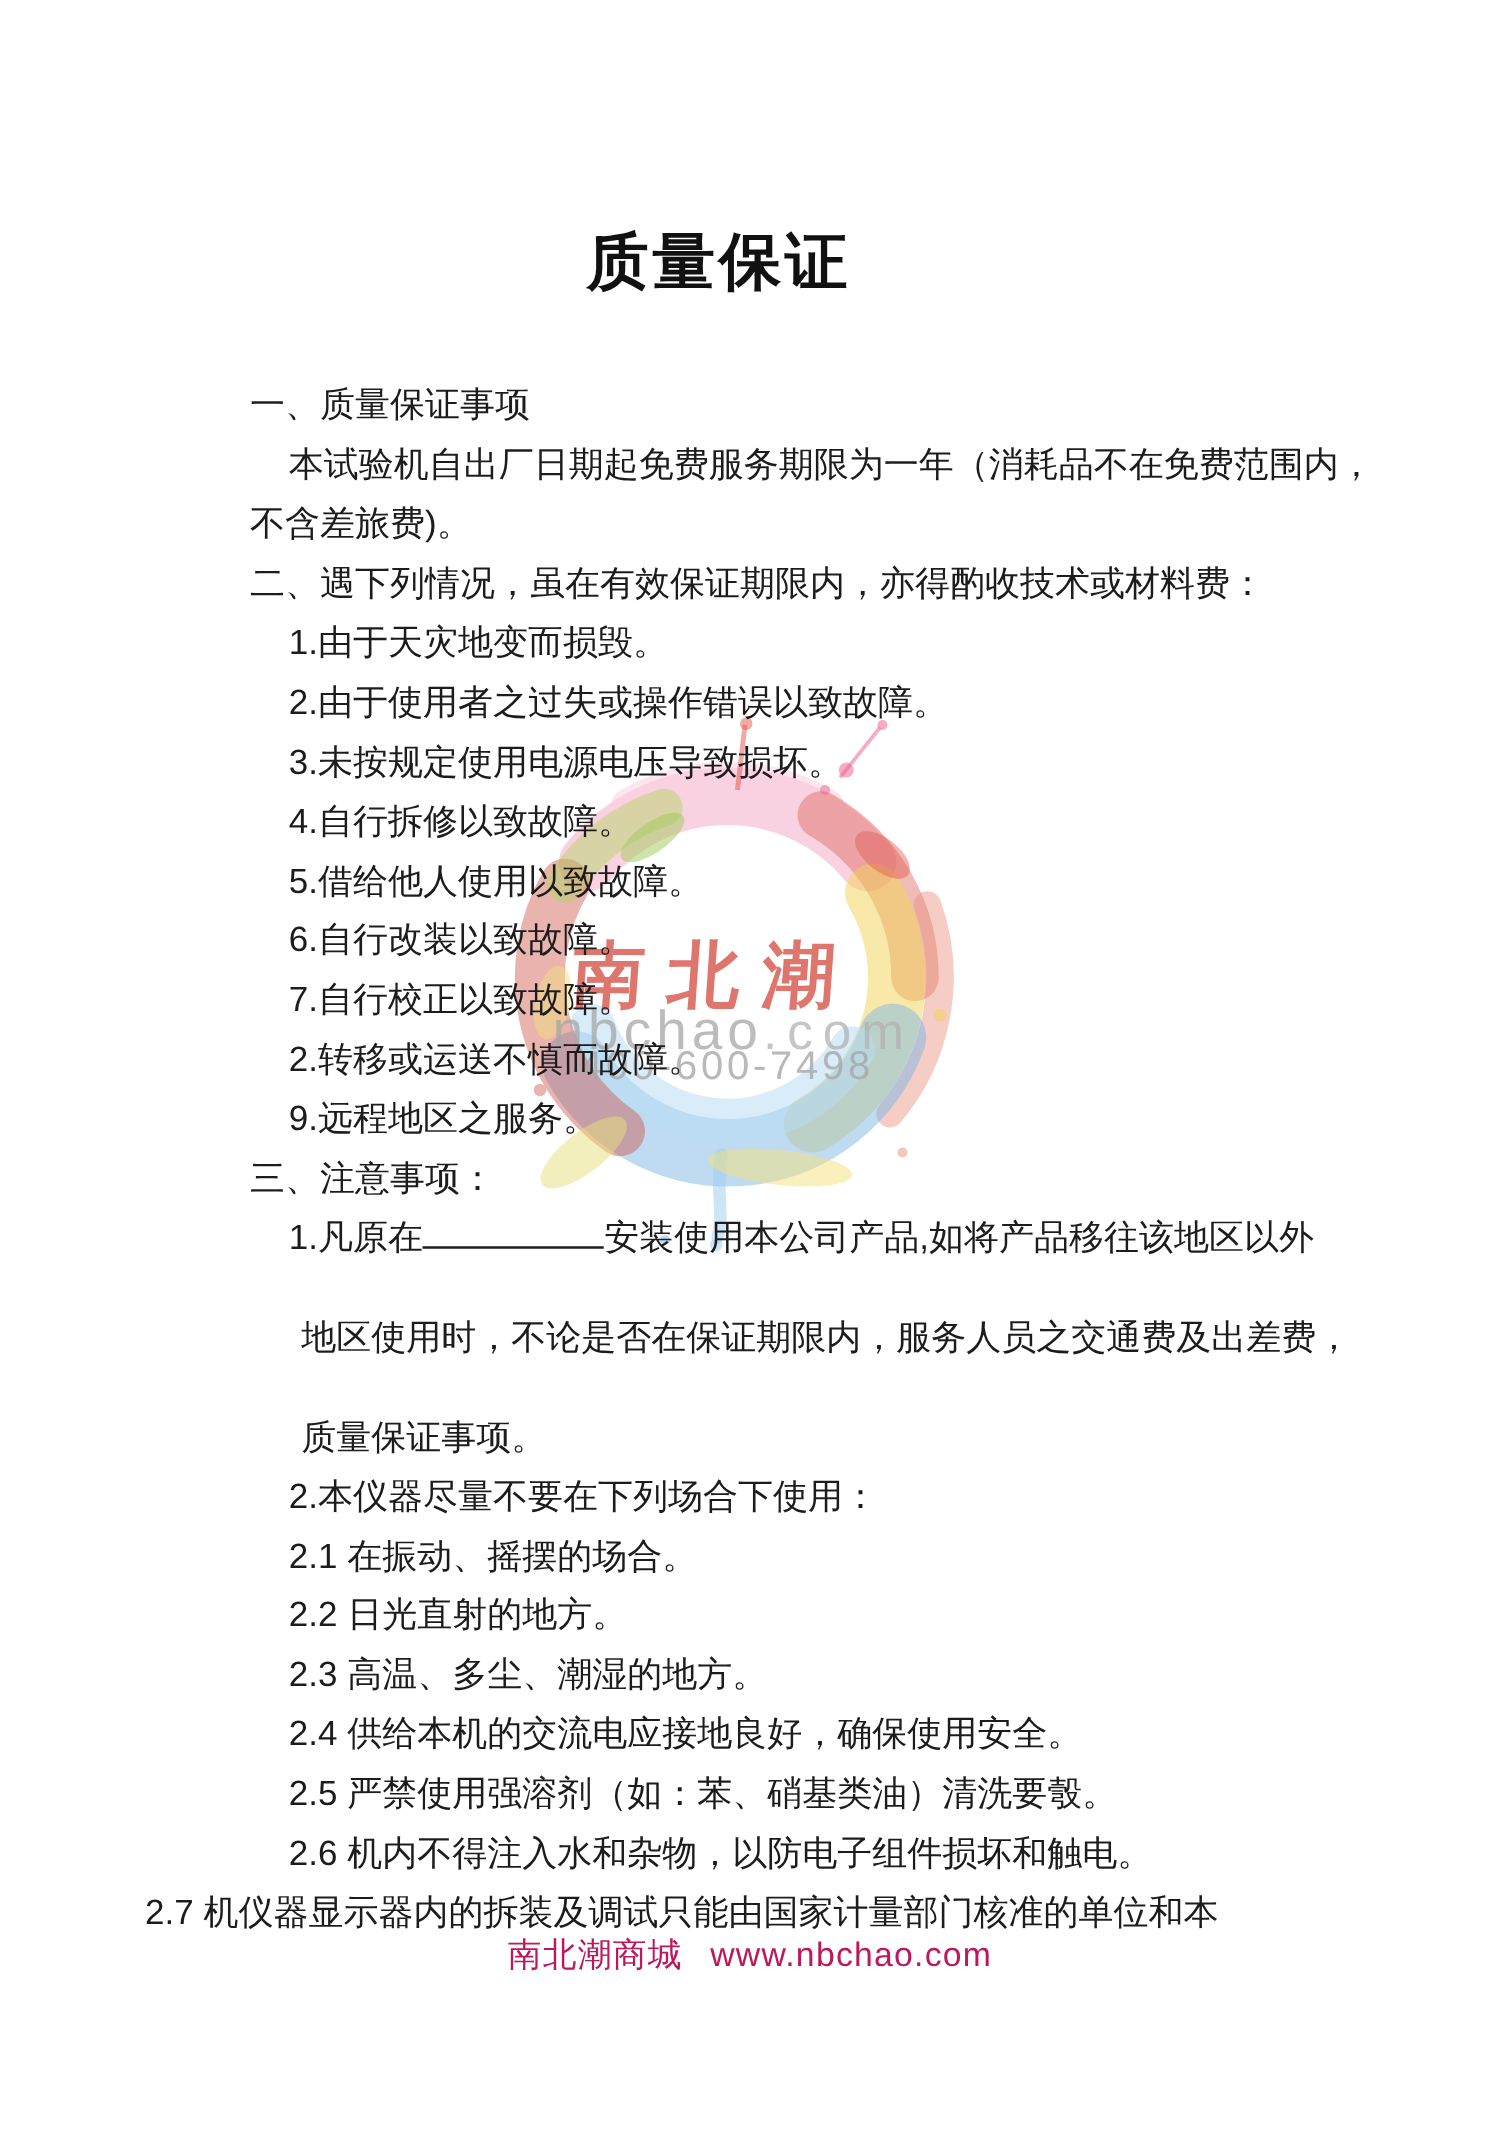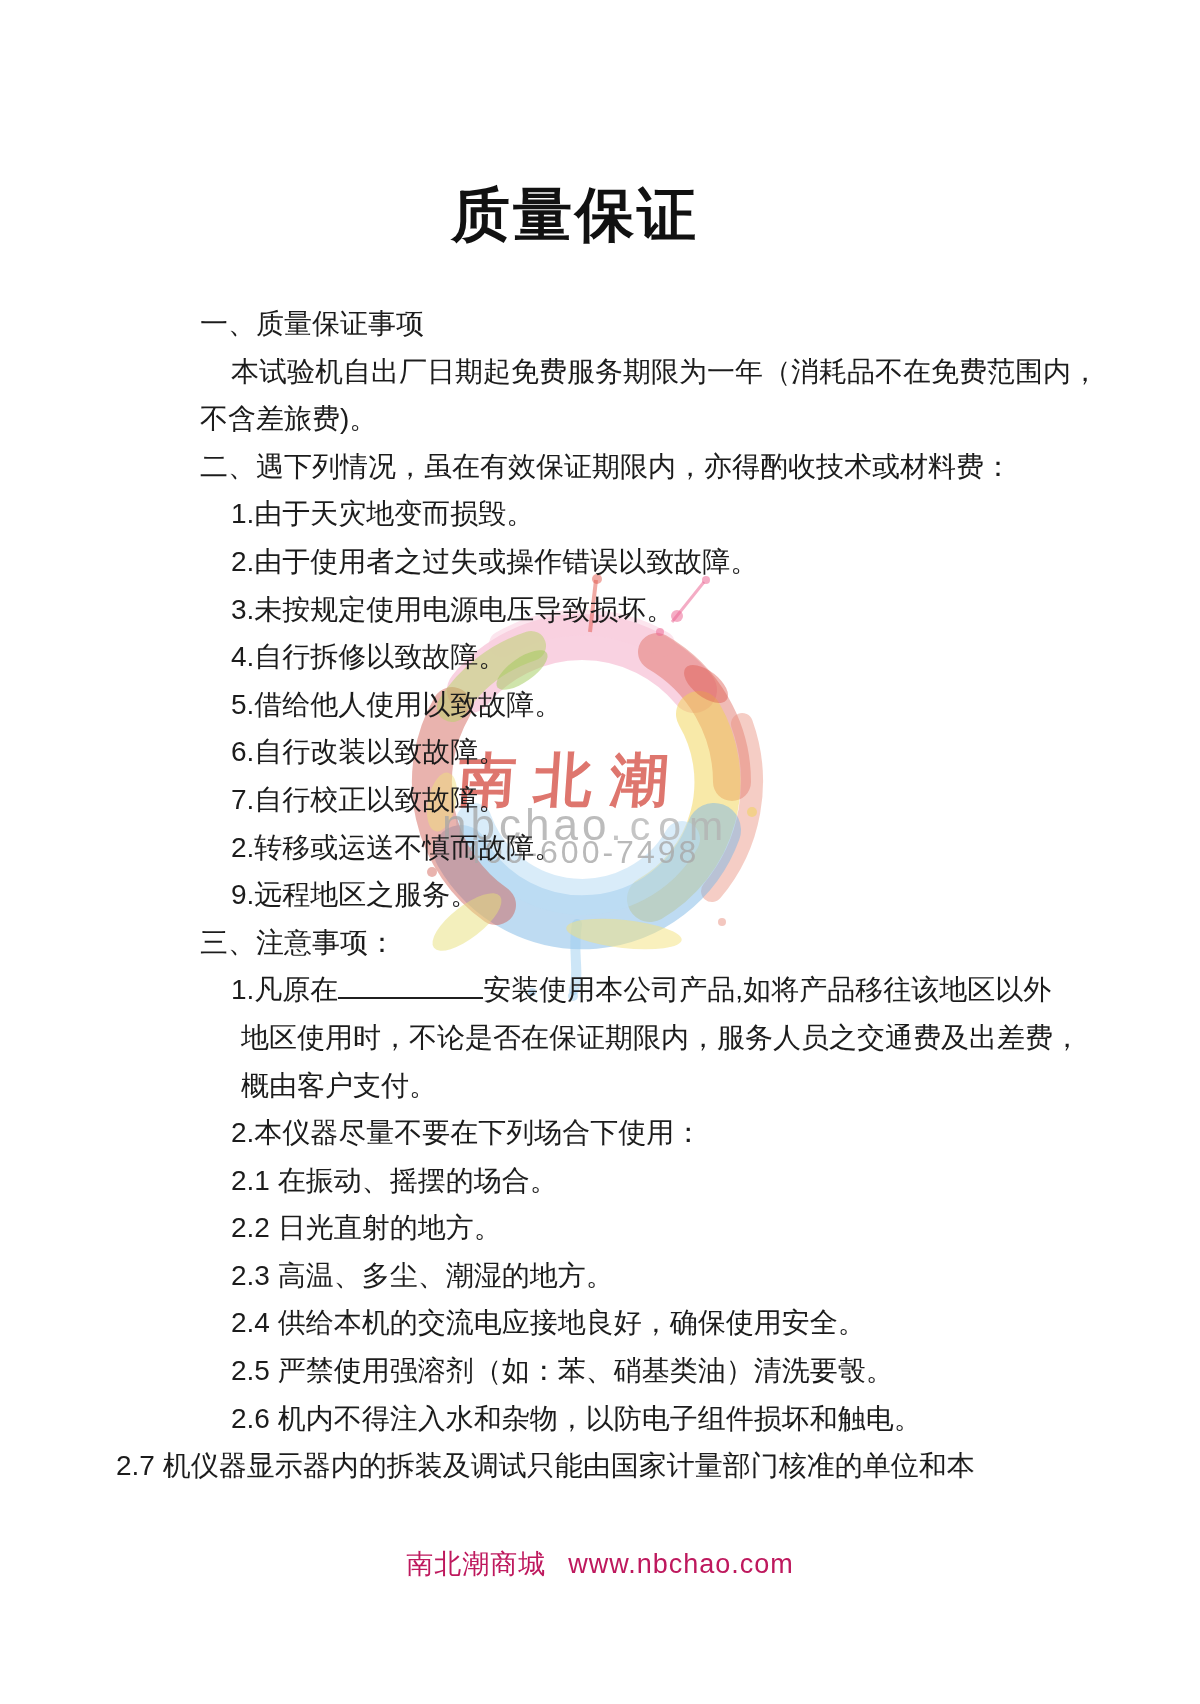--- a/index.html
+++ b/index.html
@@ -3,27 +3,27 @@
 <meta charset="utf-8">
 <style>
   html,body{margin:0;padding:0;background:#ffffff;}
   .page{
     position:relative; width:1200px; height:1704px; background:#ffffff;
     font-family:"Liberation Sans","DejaVu Sans",sans-serif; color:#1c1c1c;
     overflow:hidden;
   }
   .doc-title{
     position:absolute; top:176px; left:0; width:1150px; text-align:center;
-    font-size:59px; font-weight:bold; letter-spacing:3px; color:#111;
+    font-size:50px; font-weight:bold; letter-spacing:3px; color:#111;
   }
   .content{ position:absolute; top:300px; left:0; width:1032px; z-index:2; }
   .line{ font-size:28px; line-height:47.6px; white-space:nowrap; color:#1c1c1c; }
   .ind0{ padding-left:200px; }
   .ind1{ padding-left:231px; }
-  .ind2{ padding-left:241px; }
+  .ind2{ padding-left:241px;margin-top:32px; }
   .ind27{ padding-left:116px; }
   .blank-slot{
     display:inline-block; width:145px; height:0.95em;
     border-bottom:2px solid #1f1f1f; vertical-align:baseline;
   }
   .footer{
     position:absolute; top:1546px; left:0; width:1200px; text-align:center;
     font-size:27px; color:#be185d; letter-spacing:1px; z-index:2;
   }
   .footer .store{ margin-right:22px; }
@@ -101,21 +101,21 @@
     <div class="line ind1">5.借给他人使用以致故障。</div>
     <div class="line ind1">6.自行改装以致故障。</div>
     <div class="line ind1">7.自行校正以致故障。</div>
     <div class="line ind1">2.转移或运送不慎而故障。</div>
     <div class="line ind1">9.远程地区之服务。</div>
     <div class="line ind0">三、注意事项：</div>
     <div class="line ind1">
       <span>1.凡原在</span><span class="blank-slot"></span><span>安装使用本公司产品,如将产品移往该地区以外</span>
     </div>
     <div class="line ind2">地区使用时，不论是否在保证期限内，服务人员之交通费及出差费，</div>
-    <div class="line ind2">概由客户支付。</div>
+    <div class="line ind2">质量保证事项。</div>
     <div class="line ind1">2.本仪器尽量不要在下列场合下使用：</div>
     <div class="line ind1">2.1 在振动、摇摆的场合。</div>
     <div class="line ind1">2.2 日光直射的地方。</div>
     <div class="line ind1">2.3 高温、多尘、潮湿的地方。</div>
     <div class="line ind1">2.4 供给本机的交流电应接地良好，确保使用安全。</div>
     <div class="line ind1">2.5 严禁使用强溶剂（如：苯、硝基类油）清洗要彀。</div>
     <div class="line ind1">2.6 机内不得注入水和杂物，以防电子组件损坏和触电。</div>
     <div class="line ind27">2.7 机仪器显示器内的拆装及调试只能由国家计量部门核准的单位和本</div>
   </div>
 

